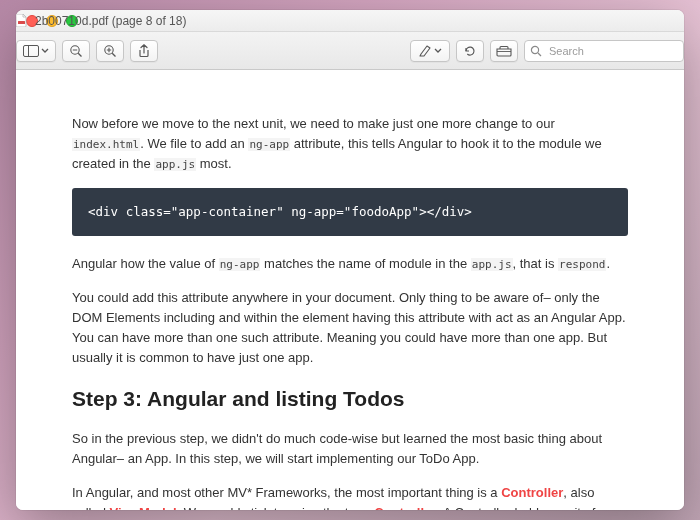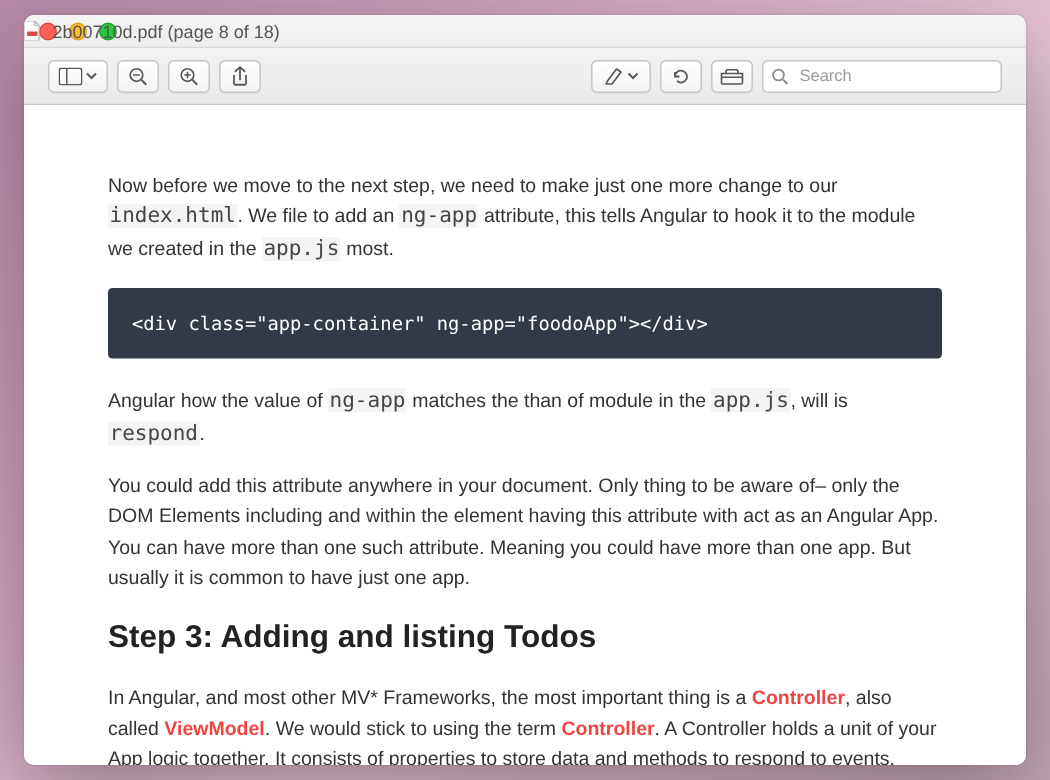--- a/index.html
+++ b/index.html
@@ -53,21 +53,21 @@
     gap: 8px;
   }
   .pdf-ico { width: 11px; height: 13px; }
   
   .toolbar {
     height: 38px;
     background: linear-gradient(#f3f3f3, #e8e8e8);
     border-bottom: 1px solid #c9c9c9;
     display: flex;
     align-items: center;
-    padding: 0 16px;
+    padding: 0 0;
     gap: 6px;
     justify-content: space-between;
   }
   .tb-group { display: flex; gap: 6px; }
   .tb-btn {
     height: 22px;
     min-width: 28px;
     background: linear-gradient(#ffffff, #f3f3f3);
     border: 1px solid #c6c6c6;
     border-radius: 4px;
@@ -106,21 +106,21 @@
     overflow: hidden;
     background: #ffffff;
     padding: 44px 56px 0 56px;
     color: #333333;
     font-size: 13px;
     line-height: 1.55;
   }
   .content p { margin-bottom: 14px; }
   .content code.inline {
     font-family: Menlo, Consolas, monospace;
-    font-size: 14px;
+    font-size: 11px;
     color: #444;
     background: #f4f4f4;
     padding: 0 1px;
   }
   .codeblock {
     background: #313a46;
     color: #ffffff;
     font-family: Menlo, Consolas, monospace;
     font-size: 12.5px;
     padding: 14px 16px;
@@ -226,32 +226,33 @@
       <svg class="search-ico" width="12" height="12" viewBox="0 0 12 12">
           <circle cx="5" cy="5" r="3.6" fill="none" stroke="currentColor" stroke-width="1.2"></circle>
           <line x1="8" y1="8" x2="11" y2="11" stroke="currentColor" stroke-width="1.3"></line>
         </svg>
       <input class="search" placeholder="Search" style="">
     </div>
   </div>
 
   <div class="content">
     <p>
-      <span>Now before we move to the next step, we need to make just one more change to our </span><code class="inline">index.html</code><span>. We file to add an </span><code class="inline">ng-app</code><span> attribute, this tells Angular to hook it to the module we created in the </span><code class="inline">app.js</code><span> most.</span>
+      <span>Now before we move to the next unit, we need to make just one more change to our </span><code class="inline">index.html</code><span>. We file to add an </span><code class="inline">ng-app</code><span> attribute, this tells Angular to hook it to the module we created in the </span><code class="inline">app.js</code><span> most.</span>
     </p>
 
     <div class="codeblock">&lt;div class="app-container" ng-app="foodoApp"&gt;&lt;/div&gt;</div>
 
     <p>
-      <span>Angular how the value of </span><code class="inline">ng-app</code><span> matches the than of module in the </span><code class="inline">app.js</code><span>, will is </span><code class="inline">respond</code><span>.</span>
+      <span>Angular how the value of </span><code class="inline">ng-app</code><span> matches the name of module in the </span><code class="inline">app.js</code><span>, that is </span><code class="inline">respond</code><span>.</span>
     </p>
 
     <p>You could add this attribute anywhere in your document. Only thing to be aware of– only the DOM Elements including and within the element having this attribute with act as an Angular App. You can have more than one such attribute. Meaning you could have more than one app. But usually it is common to have just one app.</p>
 
-    <h2 class="step">Step 3: Adding and listing Todos</h2>
-
+    <h2 class="step">Step 3: Angular and listing Todos</h2>
+
+    <p>So in the previous step, we didn't do much code-wise but learned the most basic thing about Angular– an App. In this step, we will start implementing our ToDo App.</p>
 
     <p>
       <span>In Angular, and most other MV* Frameworks, the most important thing is a </span><strong>Controller</strong><span>, also called </span><strong>ViewModel</strong><span>. We would stick to using the term </span><strong>Controller</strong><span>. A Controller holds a unit of your App logic together. It consists of properties to store data and methods to respond to events.</span>
     </p>
   </div>
 
 </div>
 
 </body></html>

